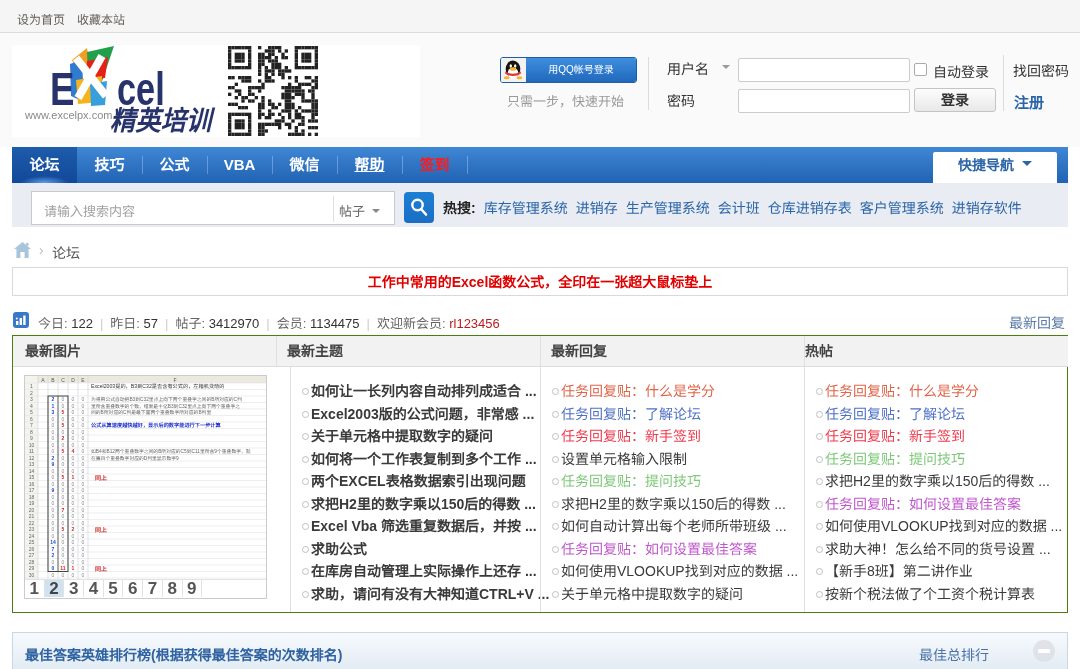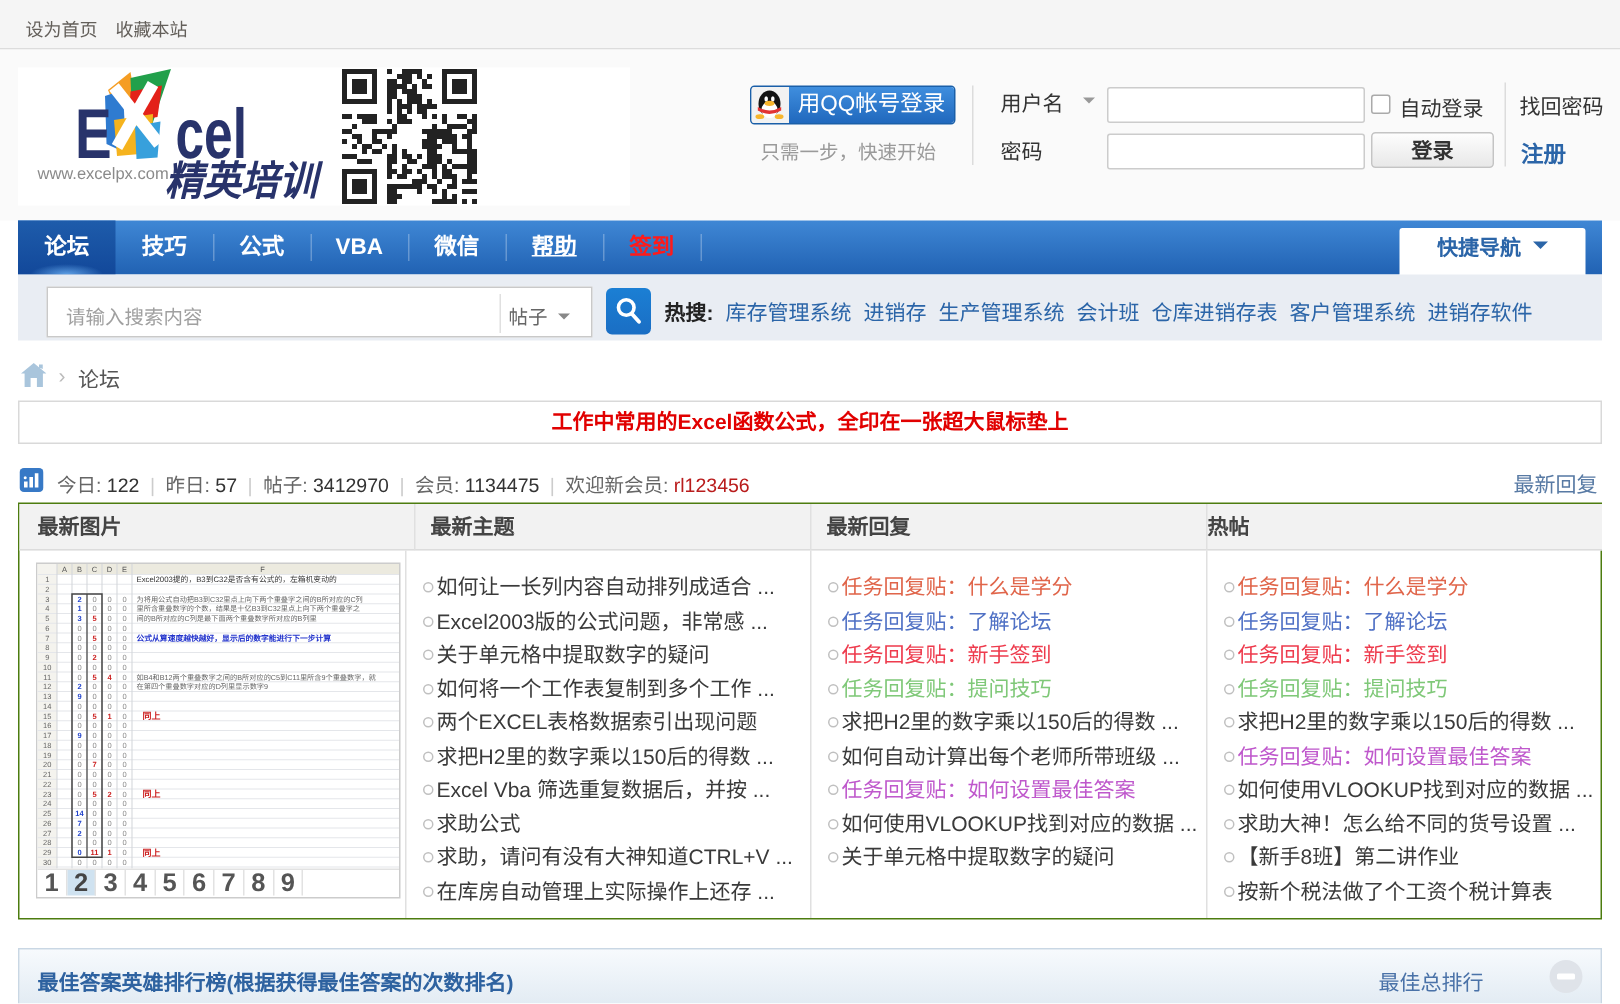--- a/index.html
+++ b/index.html
@@ -451,21 +451,21 @@
     <div class="abs" style="left:0;top:0;width:25px;height:24px;background:#f2f2f2;"><svg width="22" height="22" viewBox="0 0 24 24" style="margin:1px 0 0 1px;">
             <ellipse cx="12" cy="11" rx="8" ry="9.5" fill="#141414"></ellipse>
             <ellipse cx="12" cy="15.5" rx="5.8" ry="6" fill="#fff"></ellipse>
             <ellipse cx="9.6" cy="7.6" rx="1.3" ry="2" fill="#fff"></ellipse>
             <ellipse cx="14.4" cy="7.6" rx="1.3" ry="2" fill="#fff"></ellipse>
             <ellipse cx="12" cy="10.8" rx="3.6" ry="1.9" fill="#f7b52c"></ellipse>
             <path d="M3.5 13.5 Q12 18.5 20.5 13.5 L20.5 16 Q12 21 3.5 16 Z" fill="#e23333"></path>
             <ellipse cx="5" cy="20.5" rx="3.2" ry="1.7" fill="#f7b52c"></ellipse>
             <ellipse cx="19" cy="20.5" rx="3.2" ry="1.7" fill="#f7b52c"></ellipse>
           </svg></div>
-    <div class="abs" style="left:25px;top:0;width:110px;height:24px;background:linear-gradient(#3f8ede,#2068bd);color:#fff;font-size:15px;text-align:center;line-height:24px;">用QQ帐号登录</div>
+    <div class="abs" style="left:25px;top:0;width:110px;height:24px;background:linear-gradient(#3f8ede,#2068bd);color:#fff;font-size:10px;text-align:center;line-height:24px;">用QQ帐号登录</div>
   </div>
   <div class="abs" style="left:507px;top:58px;font-size:13px;color:#9a9a9a;">只需一步，快速开始</div>
   <div class="abs" style="left:648px;top:24px;width:1px;height:53px;background:#dcdcdc;"></div>
   <div class="abs" style="left:1003px;top:22px;width:1px;height:56px;background:#dcdcdc;"></div>
 
   <div class="abs" style="left:667px;top:25px;font-size:14px;color:#333;">用户名</div>
   <div class="abs" style="left:722px;top:32px;width:0;height:0;border:4px solid transparent;border-top-color:#999;"></div>
   <div class="abs" style="left:738px;top:25px;width:170px;height:22px;border:1px solid #ccc;border-radius:2px;background:#fff;"></div>
   <div class="abs" style="left:667px;top:57px;font-size:14px;color:#333;">密码</div>
   <div class="abs" style="left:738px;top:56px;width:170px;height:22px;border:1px solid #ccc;border-radius:2px;background:#fff;"></div>
@@ -747,40 +747,41 @@
             <span>4</span>
             <span>5</span>
             <span>6</span>
             <span>7</span>
             <span>8</span>
             <span>9</span>
       </div>
     </div>
   </div>
 
-  <div class="col bl" style="left:257px;width:263px;">
+  <div class="col bl" style="left:277px;width:263px;font-weight:bold;">
     <ul class="list" style="top:13px;left:4px;width:256px;">
       <li><span class="dot"></span><a>如何让一长列内容自动排列成适合 ...</a></li>
       <li><span class="dot"></span><a>Excel2003版的公式问题，非常感 ...</a></li>
       <li><span class="dot"></span><a>关于单元格中提取数字的疑问</a></li>
       <li><span class="dot"></span><a>如何将一个工作表复制到多个工作 ...</a></li>
       <li><span class="dot"></span><a>两个EXCEL表格数据索引出现问题</a></li>
       <li><span class="dot"></span><a>求把H2里的数字乘以150后的得数 ...</a></li>
       <li><span class="dot"></span><a>Excel Vba 筛选重复数据后，并按 ...</a></li>
       <li><span class="dot"></span><a>求助公式</a></li>
+      <li><span class="dot"></span><a>在库房自动管理上实际操作上还存 ...</a></li>
       <li><span class="dot"></span><a>求助，请问有没有大神知道CTRL+V ...</a></li>
-      <li><span class="dot"></span><a>在库房自动管理上实际操作上还存 ...</a></li>
     </ul>
   </div>
 
   <div class="col bl" style="left:527px;width:263px;">
     <ul class="list" style="top:13px;left:4px;width:256px;">
       <li><span class="dot"></span><a class="c-coral">任务回复贴：什么是学分</a></li>
       <li><span class="dot"></span><a class="c-blue">任务回复贴：了解论坛</a></li>
       <li><span class="dot"></span><a class="c-red">任务回复贴：新手签到</a></li>
+      <li><span class="dot"></span><a>设置单元格输入限制</a></li>
       <li><span class="dot"></span><a class="c-green">任务回复贴：提问技巧</a></li>
       <li><span class="dot"></span><a>求把H2里的数字乘以150后的得数 ...</a></li>
       <li><span class="dot"></span><a>如何自动计算出每个老师所带班级 ...</a></li>
       <li><span class="dot"></span><a class="c-purple">任务回复贴：如何设置最佳答案</a></li>
       <li><span class="dot"></span><a>如何使用VLOOKUP找到对应的数据 ...</a></li>
       <li><span class="dot"></span><a>关于单元格中提取数字的疑问</a></li>
     </ul>
   </div>
 
   <div class="col bl" style="left:791px;width:263px;">

